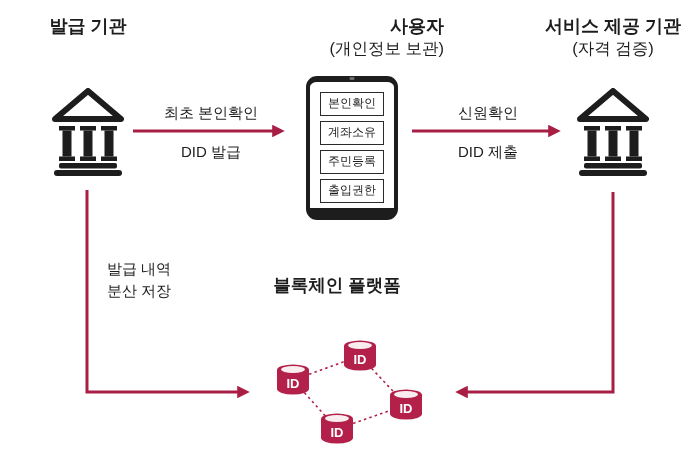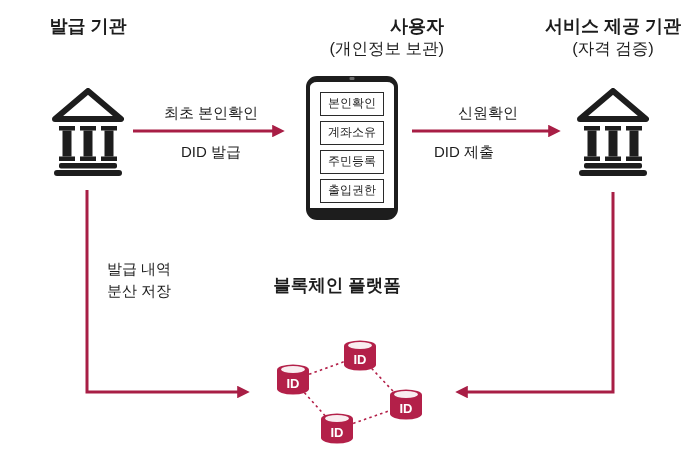--- a/index.html
+++ b/index.html
@@ -138,21 +138,21 @@
     <div class="chip">본인확인</div>
     <div class="chip">계좌소유</div>
     <div class="chip">주민등록</div>
     <div class="chip">출입권한</div>
   </div>
 
   <div class="abs flow-label" style="left:136px; top:104px; width:150px;">최초 본인확인</div>
   <div class="abs flow-label" style="left:136px; top:143px; width:150px;">DID 발급</div>
 
   <div class="abs flow-label" style="left:413px; top:104px; width:150px;">신원확인</div>
-  <div class="abs flow-label" style="left:389px; top:143px; width:150px;text-align:center;">DID 제출</div>
+  <div class="abs flow-label" style="left:413px; top:143px; width:150px;text-align:center;">DID 제출</div>
 
   <div class="abs flow-label-2l" style="left:98px; top:258px; width:82px;">
     <span>발급 내역</span><br>
     <span>분산 저장</span>
   </div>
 
 
   <div class="abs node-header" style="left:212px; top:274px; width:250px;">
     <div class="node-title" style="font-size:17.5px;">블록체인 플랫폼</div>
   </div>

